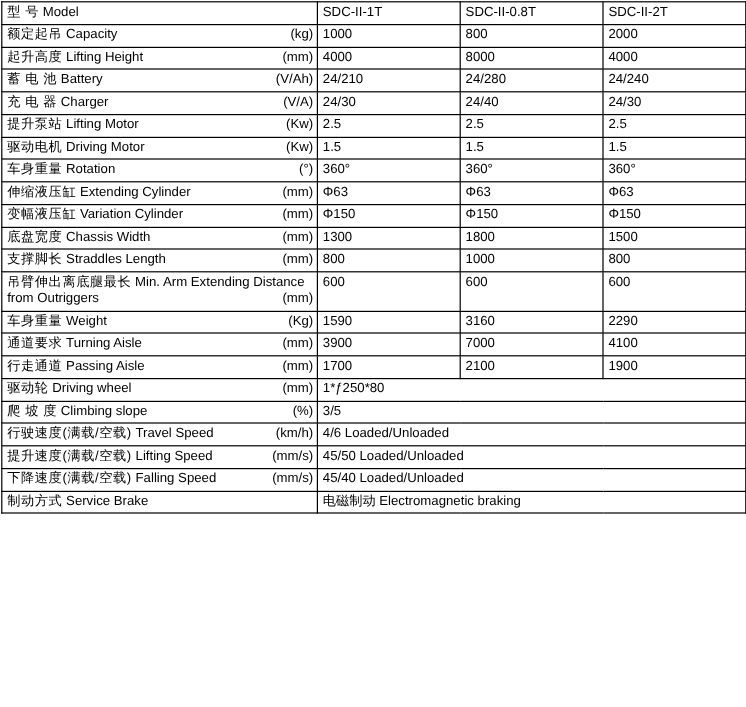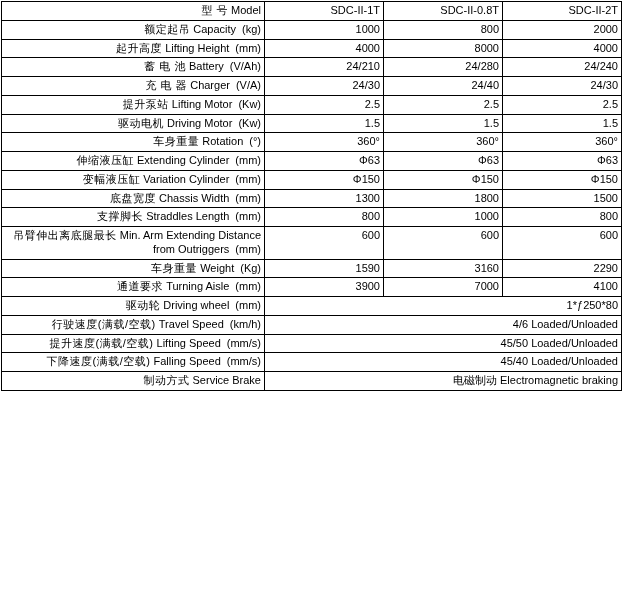--- a/index.html
+++ b/index.html
@@ -13,21 +13,20 @@
     font-family: "Liberation Sans", sans-serif;
     font-size: 11px;
     color: #000000;
     overflow: hidden;
   }
   table.spec {
     border-collapse: collapse;
     width: 620px;
     margin: 1px 0 0 1px;
     table-layout: fixed;
-    text-align: right;
   }
   table.spec td {
     border: 1px solid #000000;
     padding: 2px 3px 2px 4px;
     vertical-align: top;
     line-height: 1.25;
     font-size: 11px;
     word-wrap: break-word;
   }
   col.c0 { width: 263px; }
@@ -150,22 +149,32 @@
         <td class="val">3160</td>
         <td class="val">2290</td>
       </tr>
       <tr>
         <td class="lbl"><span class="cn">通道要求</span> <span class="en">Turning Aisle</span><span class="unit">(mm)</span></td>
         <td class="val">3900</td>
         <td class="val">7000</td>
         <td class="val">4100</td>
       </tr>
       <tr>
+        <td class="lbl"><span class="cn">行走通道</span> <span class="en">Passing Aisle</span><span class="unit">(mm)</span></td>
+        <td class="val">1700</td>
+        <td class="val">2100</td>
+        <td class="val">1900</td>
+      </tr>
+      <tr>
         <td class="lbl"><span class="cn">驱动轮</span> <span class="en">Driving wheel</span><span class="unit">(mm)</span></td>
         <td colspan="3" class="val">1*ƒ250*80</td>
+      </tr>
+      <tr>
+        <td class="lbl"><span class="cn">爬 坡 度</span> <span class="en">Climbing slope</span><span class="unit">(%)</span></td>
+        <td colspan="3" class="val">3/5</td>
       </tr>
       <tr>
         <td class="lbl"><span class="cn">行驶速度(满载/空载)</span> <span class="en">Travel Speed</span><span class="unit">(km/h)</span></td>
         <td colspan="3" class="val">4/6 Loaded/Unloaded</td>
       </tr>
       <tr>
         <td class="lbl"><span class="cn">提升速度(满载/空载)</span> <span class="en">Lifting Speed</span><span class="unit">(mm/s)</span></td>
         <td colspan="3" class="val">45/50 Loaded/Unloaded</td>
       </tr>
       <tr>

